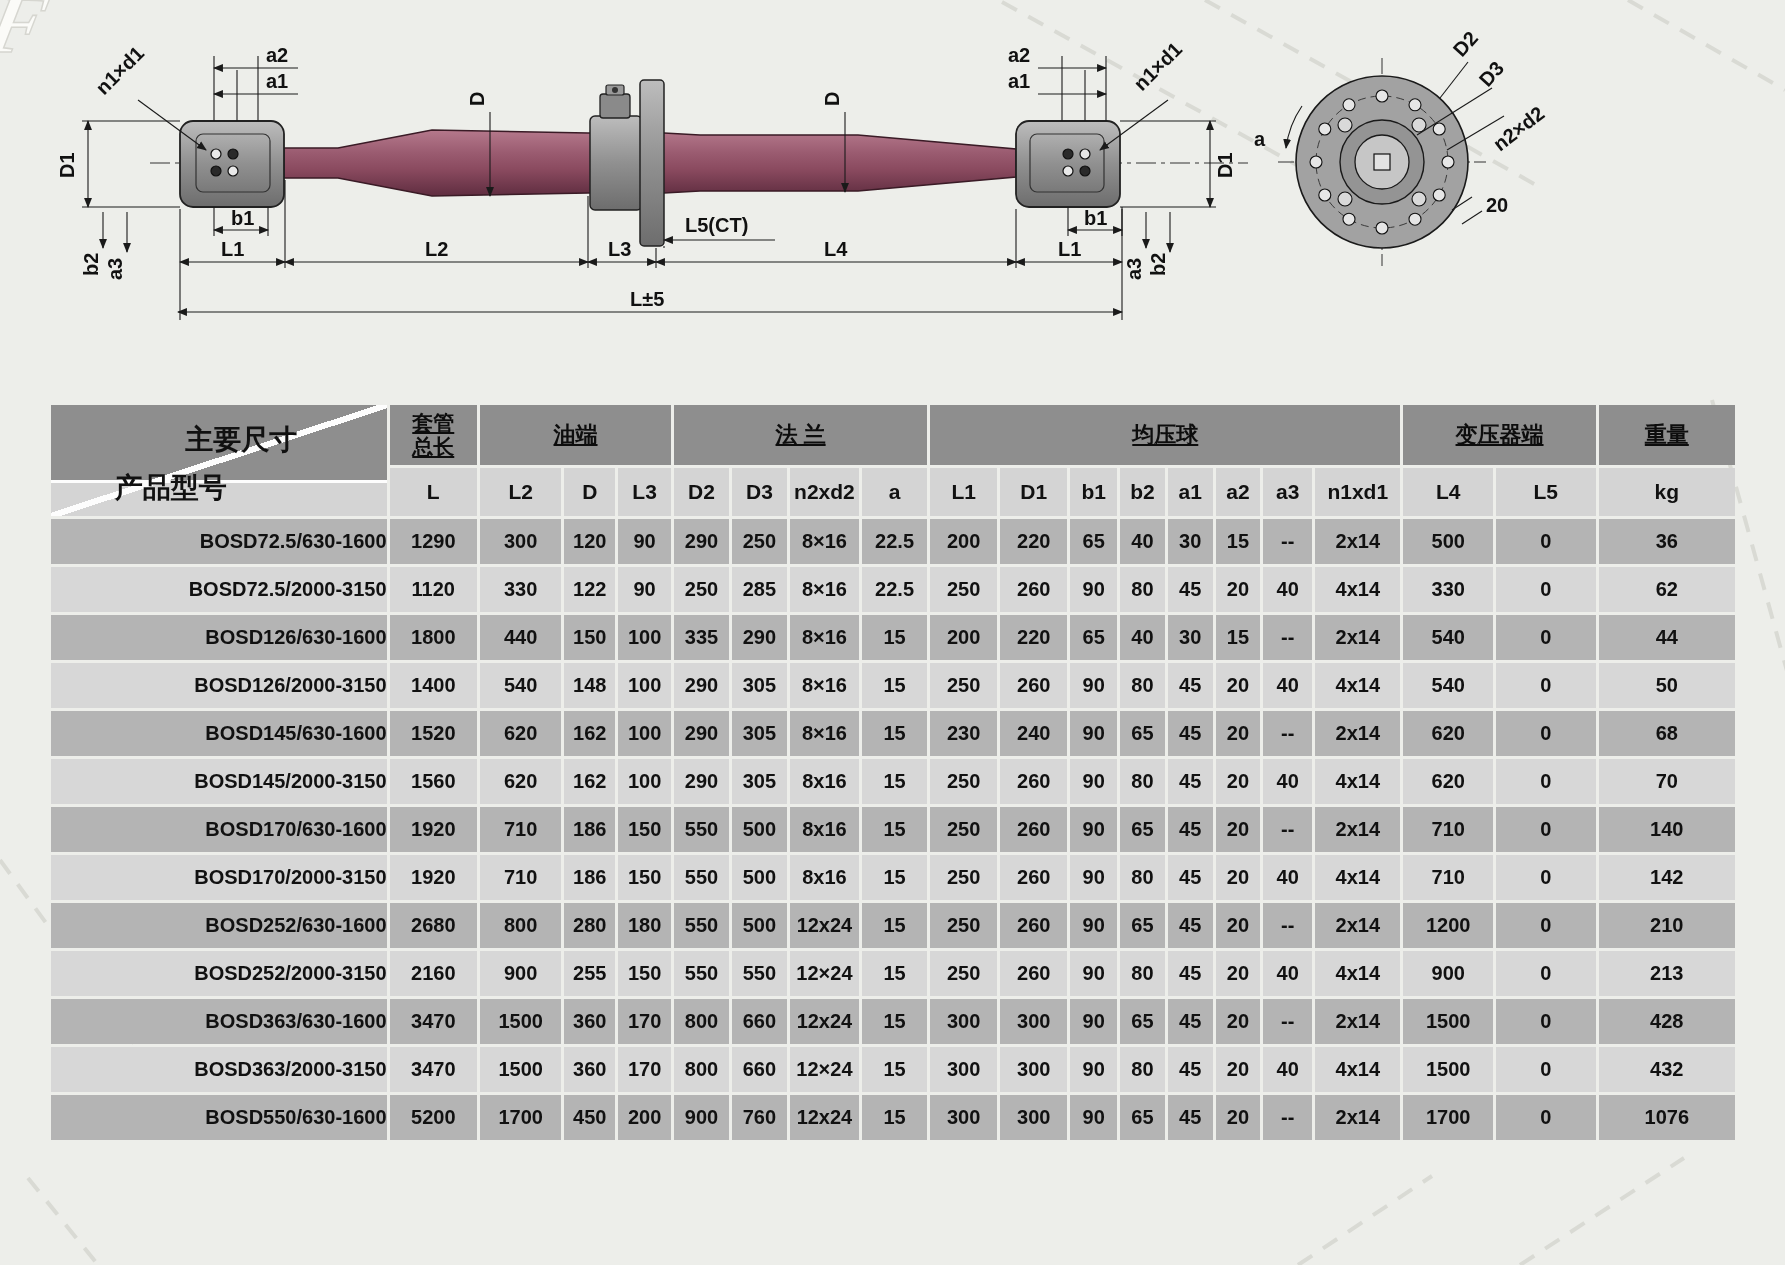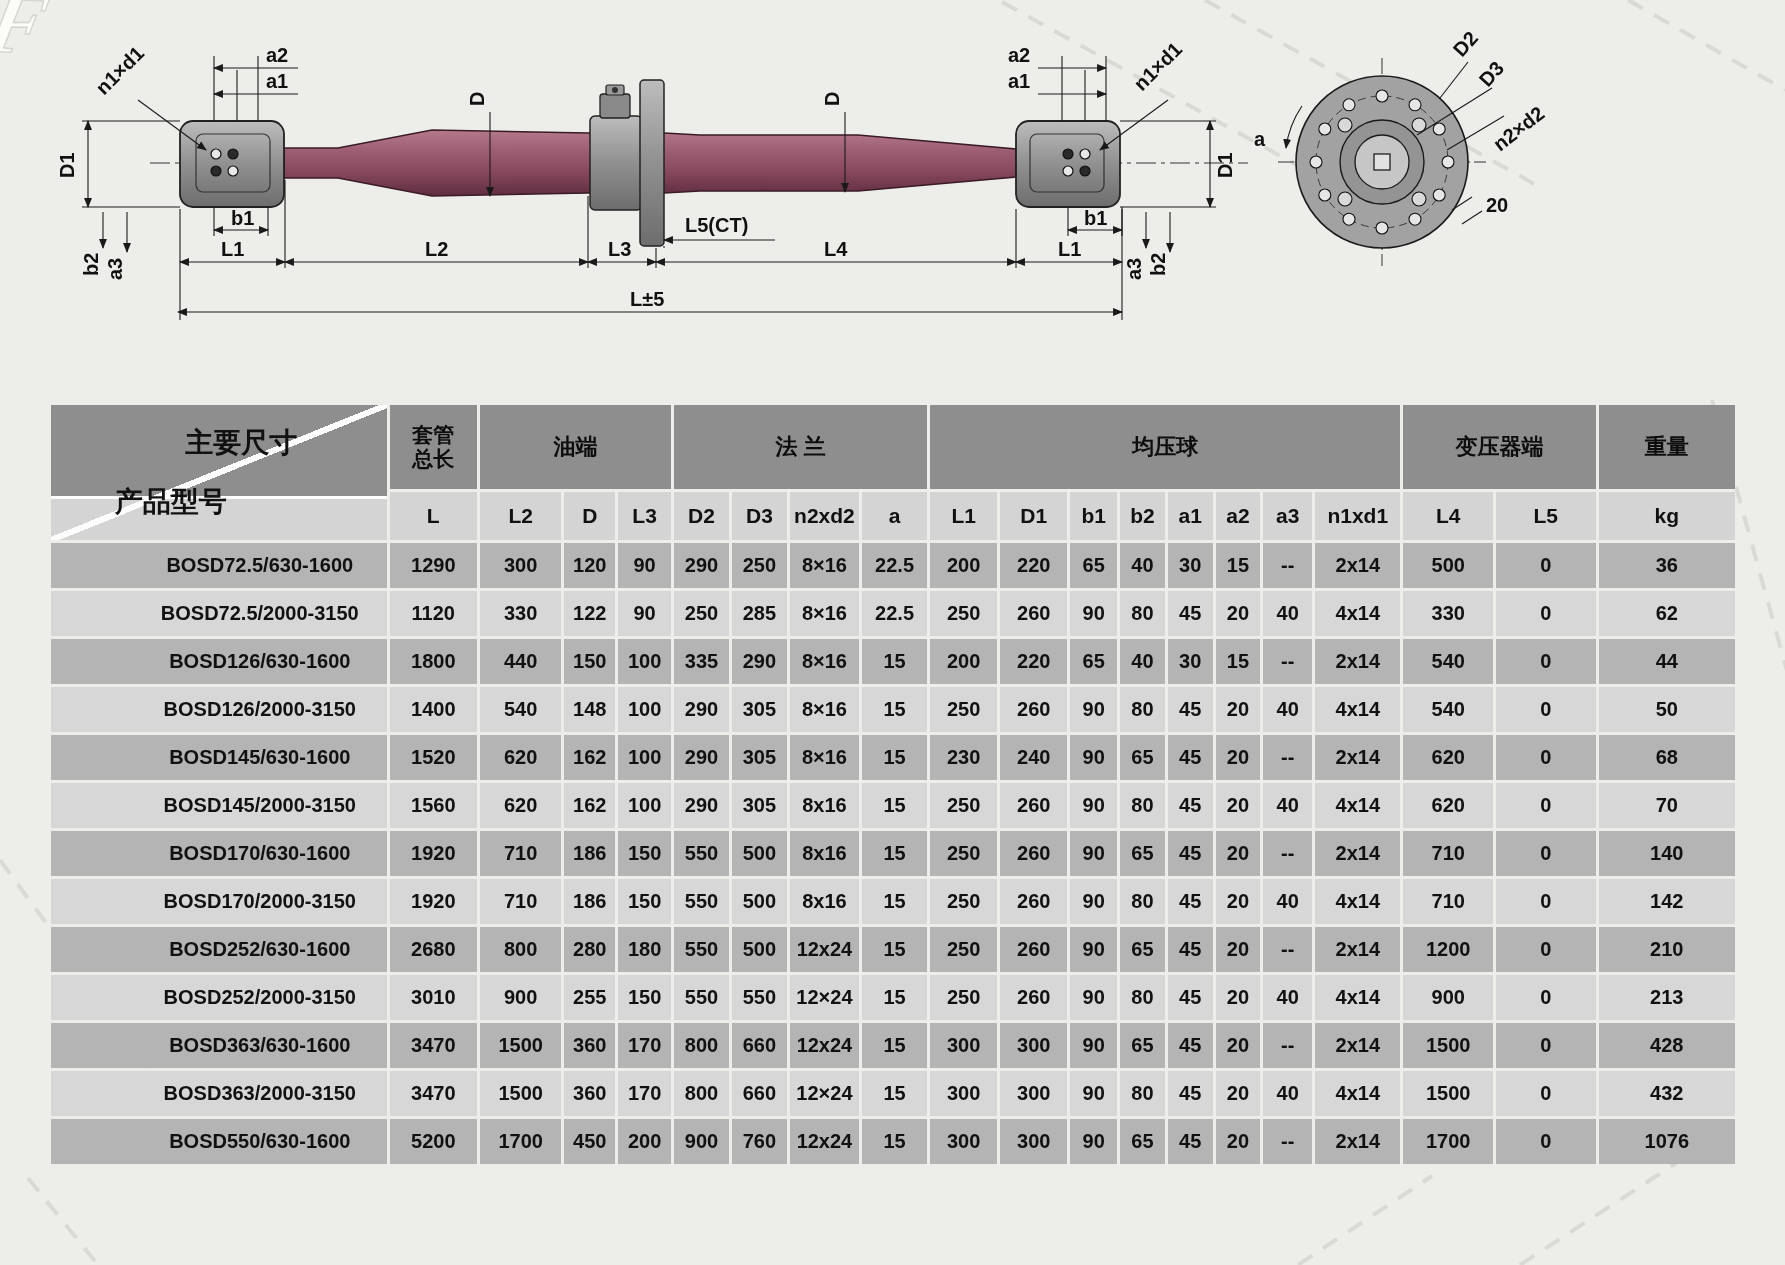--- a/index.html
+++ b/index.html
@@ -23,21 +23,21 @@
     background:transparent;
   }
   table.spec td, table.spec th {
     text-align:center;
     vertical-align:middle;
     font-weight:bold;
     font-size:20px;
     overflow:hidden;
     white-space:nowrap;
   }
-  tr.grp th { background:#8e8e8e; height:84px; font-size:22px; color:#0d0d0d; }
+  tr.grp th { background:#8e8e8e; height:60px; font-size:22px; color:#0d0d0d;text-decoration:underline; }
   tr.subhdr th { background:#d4d4d4; height:48px; font-size:21px; }
   td.corner {
     position:relative;
     background-color:#8e8e8e;
     background-image:
       linear-gradient(to bottom right,
         rgba(0,0,0,0) calc(50% - 3px),
         #fdfdfd calc(50% - 3px),
         #fdfdfd calc(50% + 3px),
         rgba(0,0,0,0) calc(50% + 3px)),
@@ -46,21 +46,21 @@
         #fdfdfd calc(69% - 2px),
         #fdfdfd calc(69% + 1px),
         #d4d4d4 calc(69% + 1px));
   }
   td.corner .lab-top { position:absolute; left:40%; top:14%; font-size:28px; font-weight:bold; }
   td.corner .lab-bottom { position:absolute; left:19%; top:58%; font-size:28px; font-weight:bold; }
   .two-line { line-height:1.12; font-size:21px; }
   tbody.data tr td { height:45px; }
   tbody.data tr.dark td { background:#b4b4b4; }
   tbody.data tr.light td { background:#d7d7d7; }
-  tbody.data td.model { text-align:center; padding-left:82px; }
+  tbody.data td.model { text-align:right; padding-left:82px; }
 </style>
 </head>
 <body>
 
 <svg id="decor" width="1785" height="1265" viewBox="0 0 1785 1265">
   <g stroke="#d9dad4" stroke-width="4" stroke-dasharray="17 13" fill="none">
     <line x1="1002" y1="2" x2="1360" y2="200"></line>
     <line x1="1205" y1="0" x2="1545" y2="190"></line>
     <line x1="1628" y1="0" x2="1785" y2="90"></line>
     <line x1="1712" y1="400" x2="1795" y2="700"></line>
@@ -498,21 +498,21 @@
           <td>45</td>
           <td>20</td>
           <td>--</td>
           <td>2x14</td>
           <td>1200</td>
           <td>0</td>
           <td>210</td>
         </tr>
         <tr class="light">
           <td class="model">BOSD252/2000-3150</td>
-          <td>3010</td>
+          <td>2160</td>
           <td>900</td>
           <td>255</td>
           <td>150</td>
           <td>550</td>
           <td>550</td>
           <td>12×24</td>
           <td>15</td>
           <td>250</td>
           <td>260</td>
           <td>90</td>

